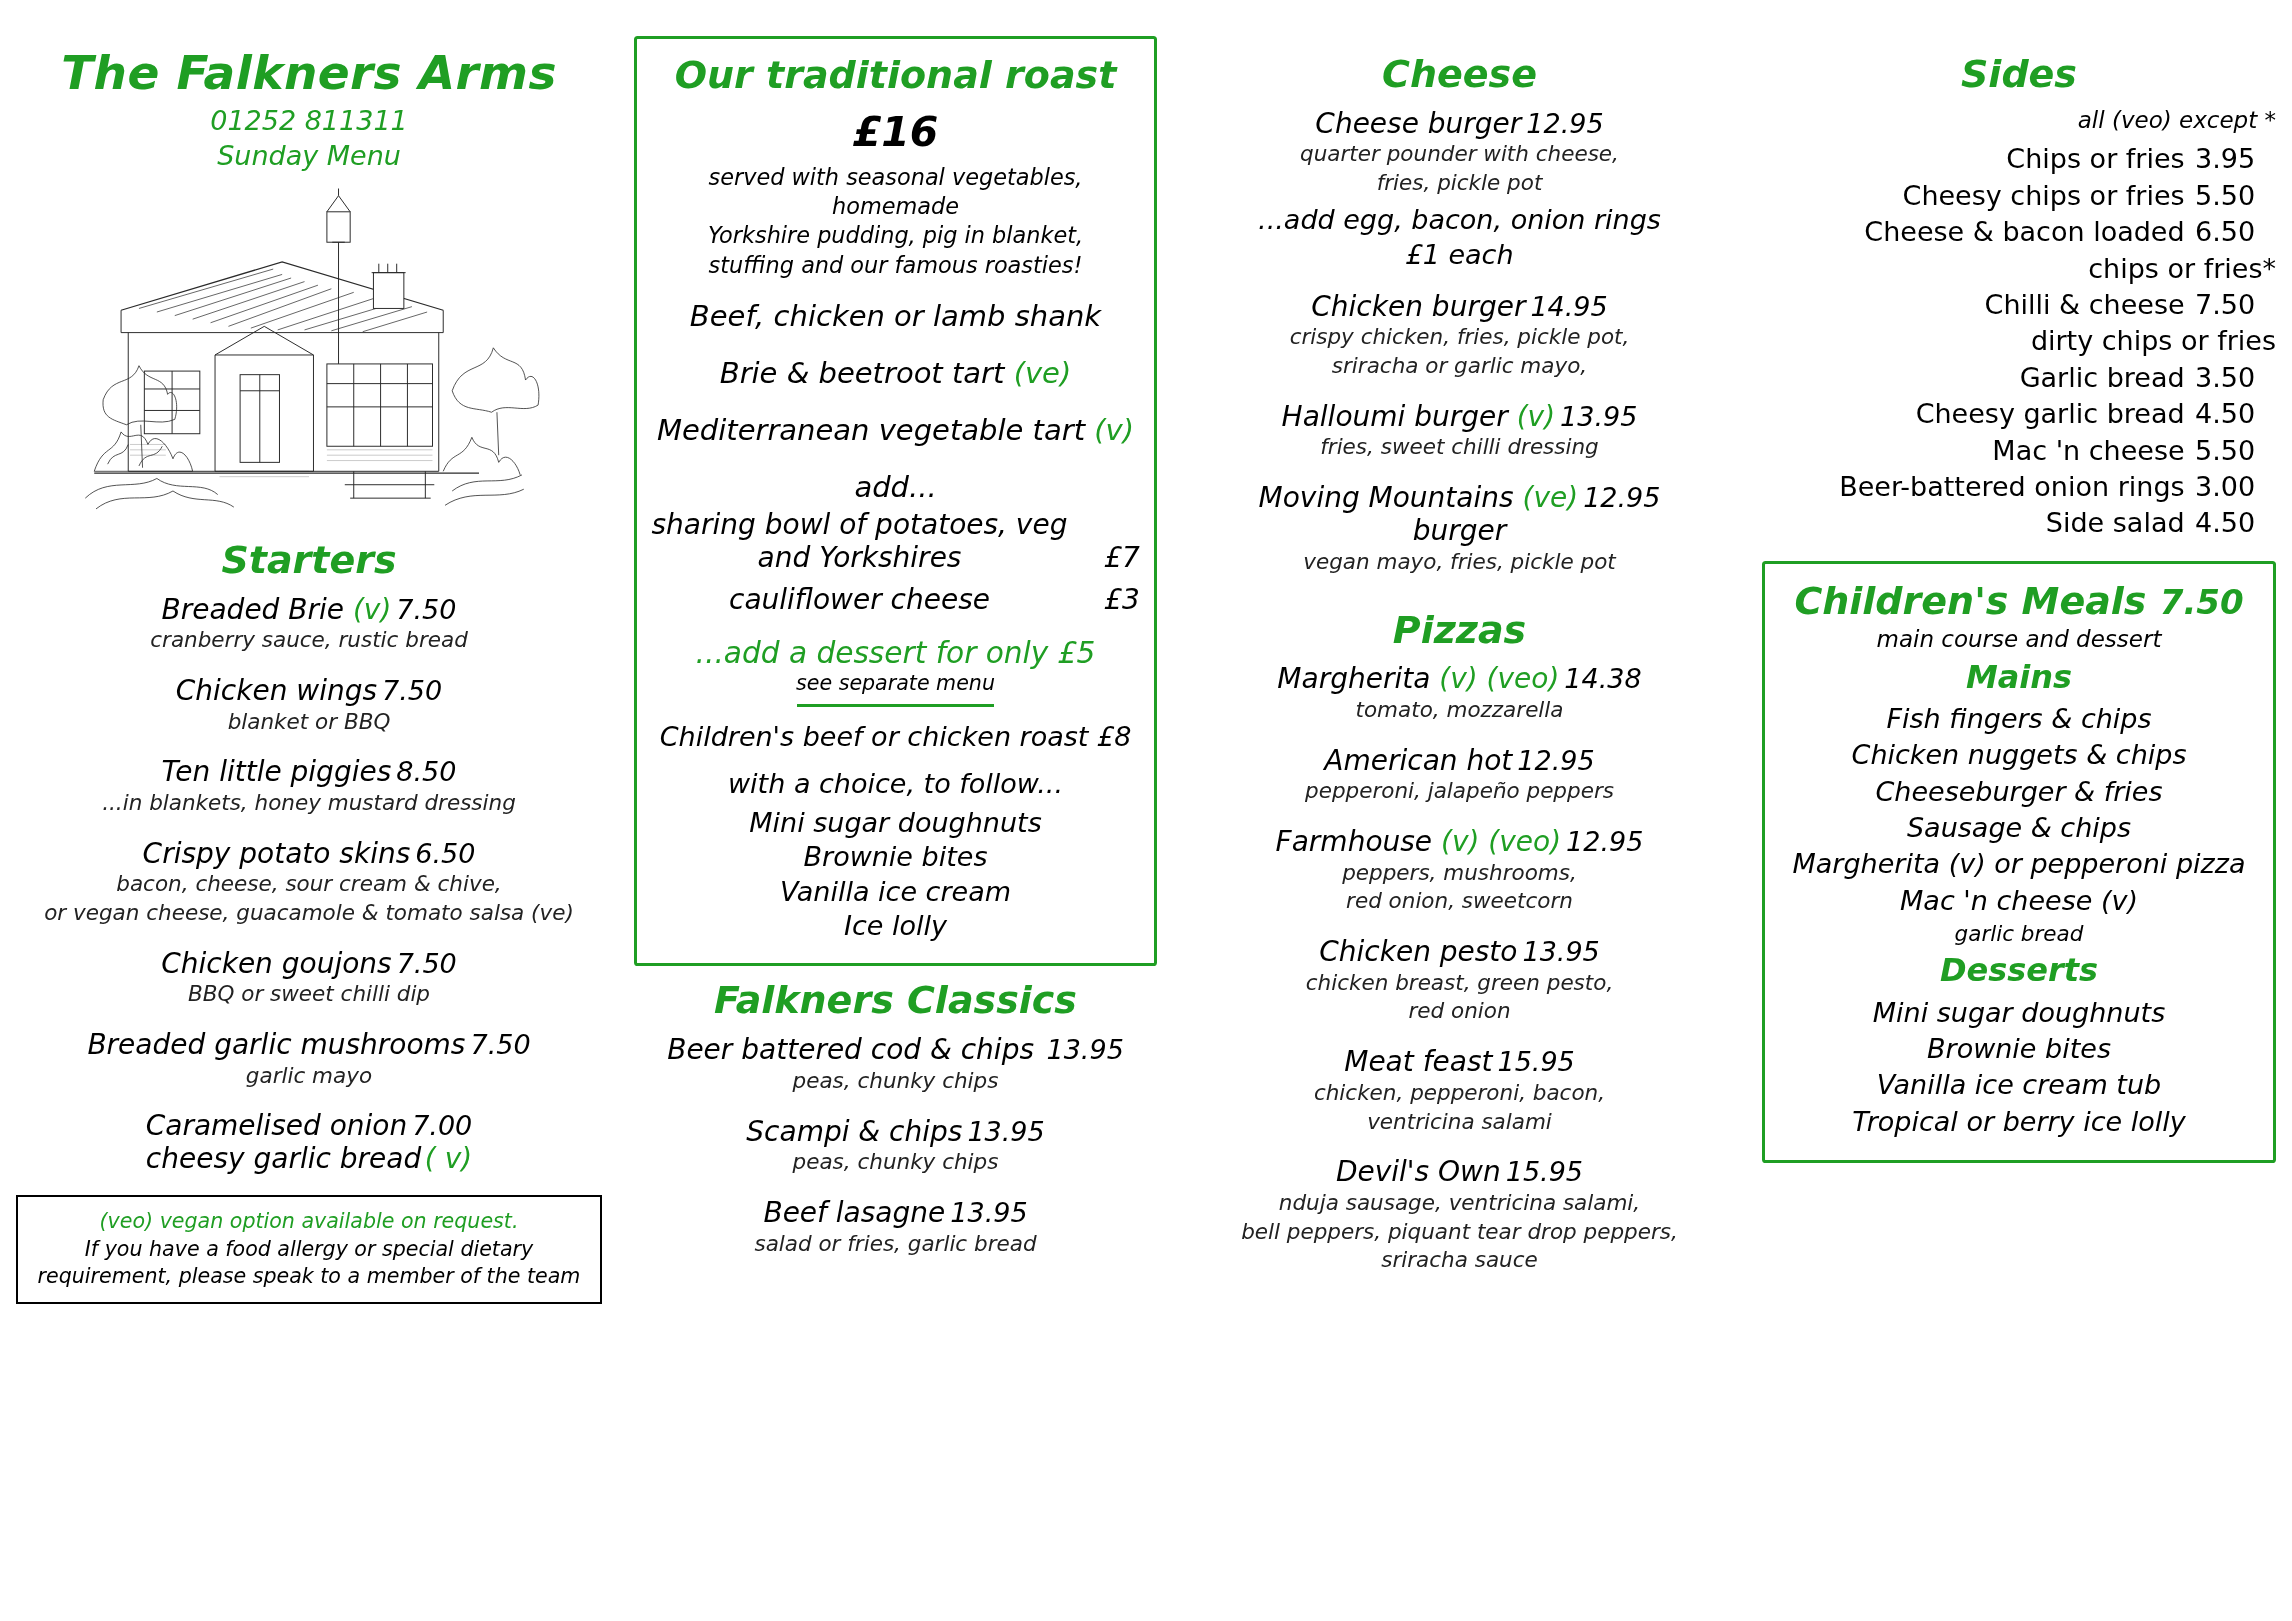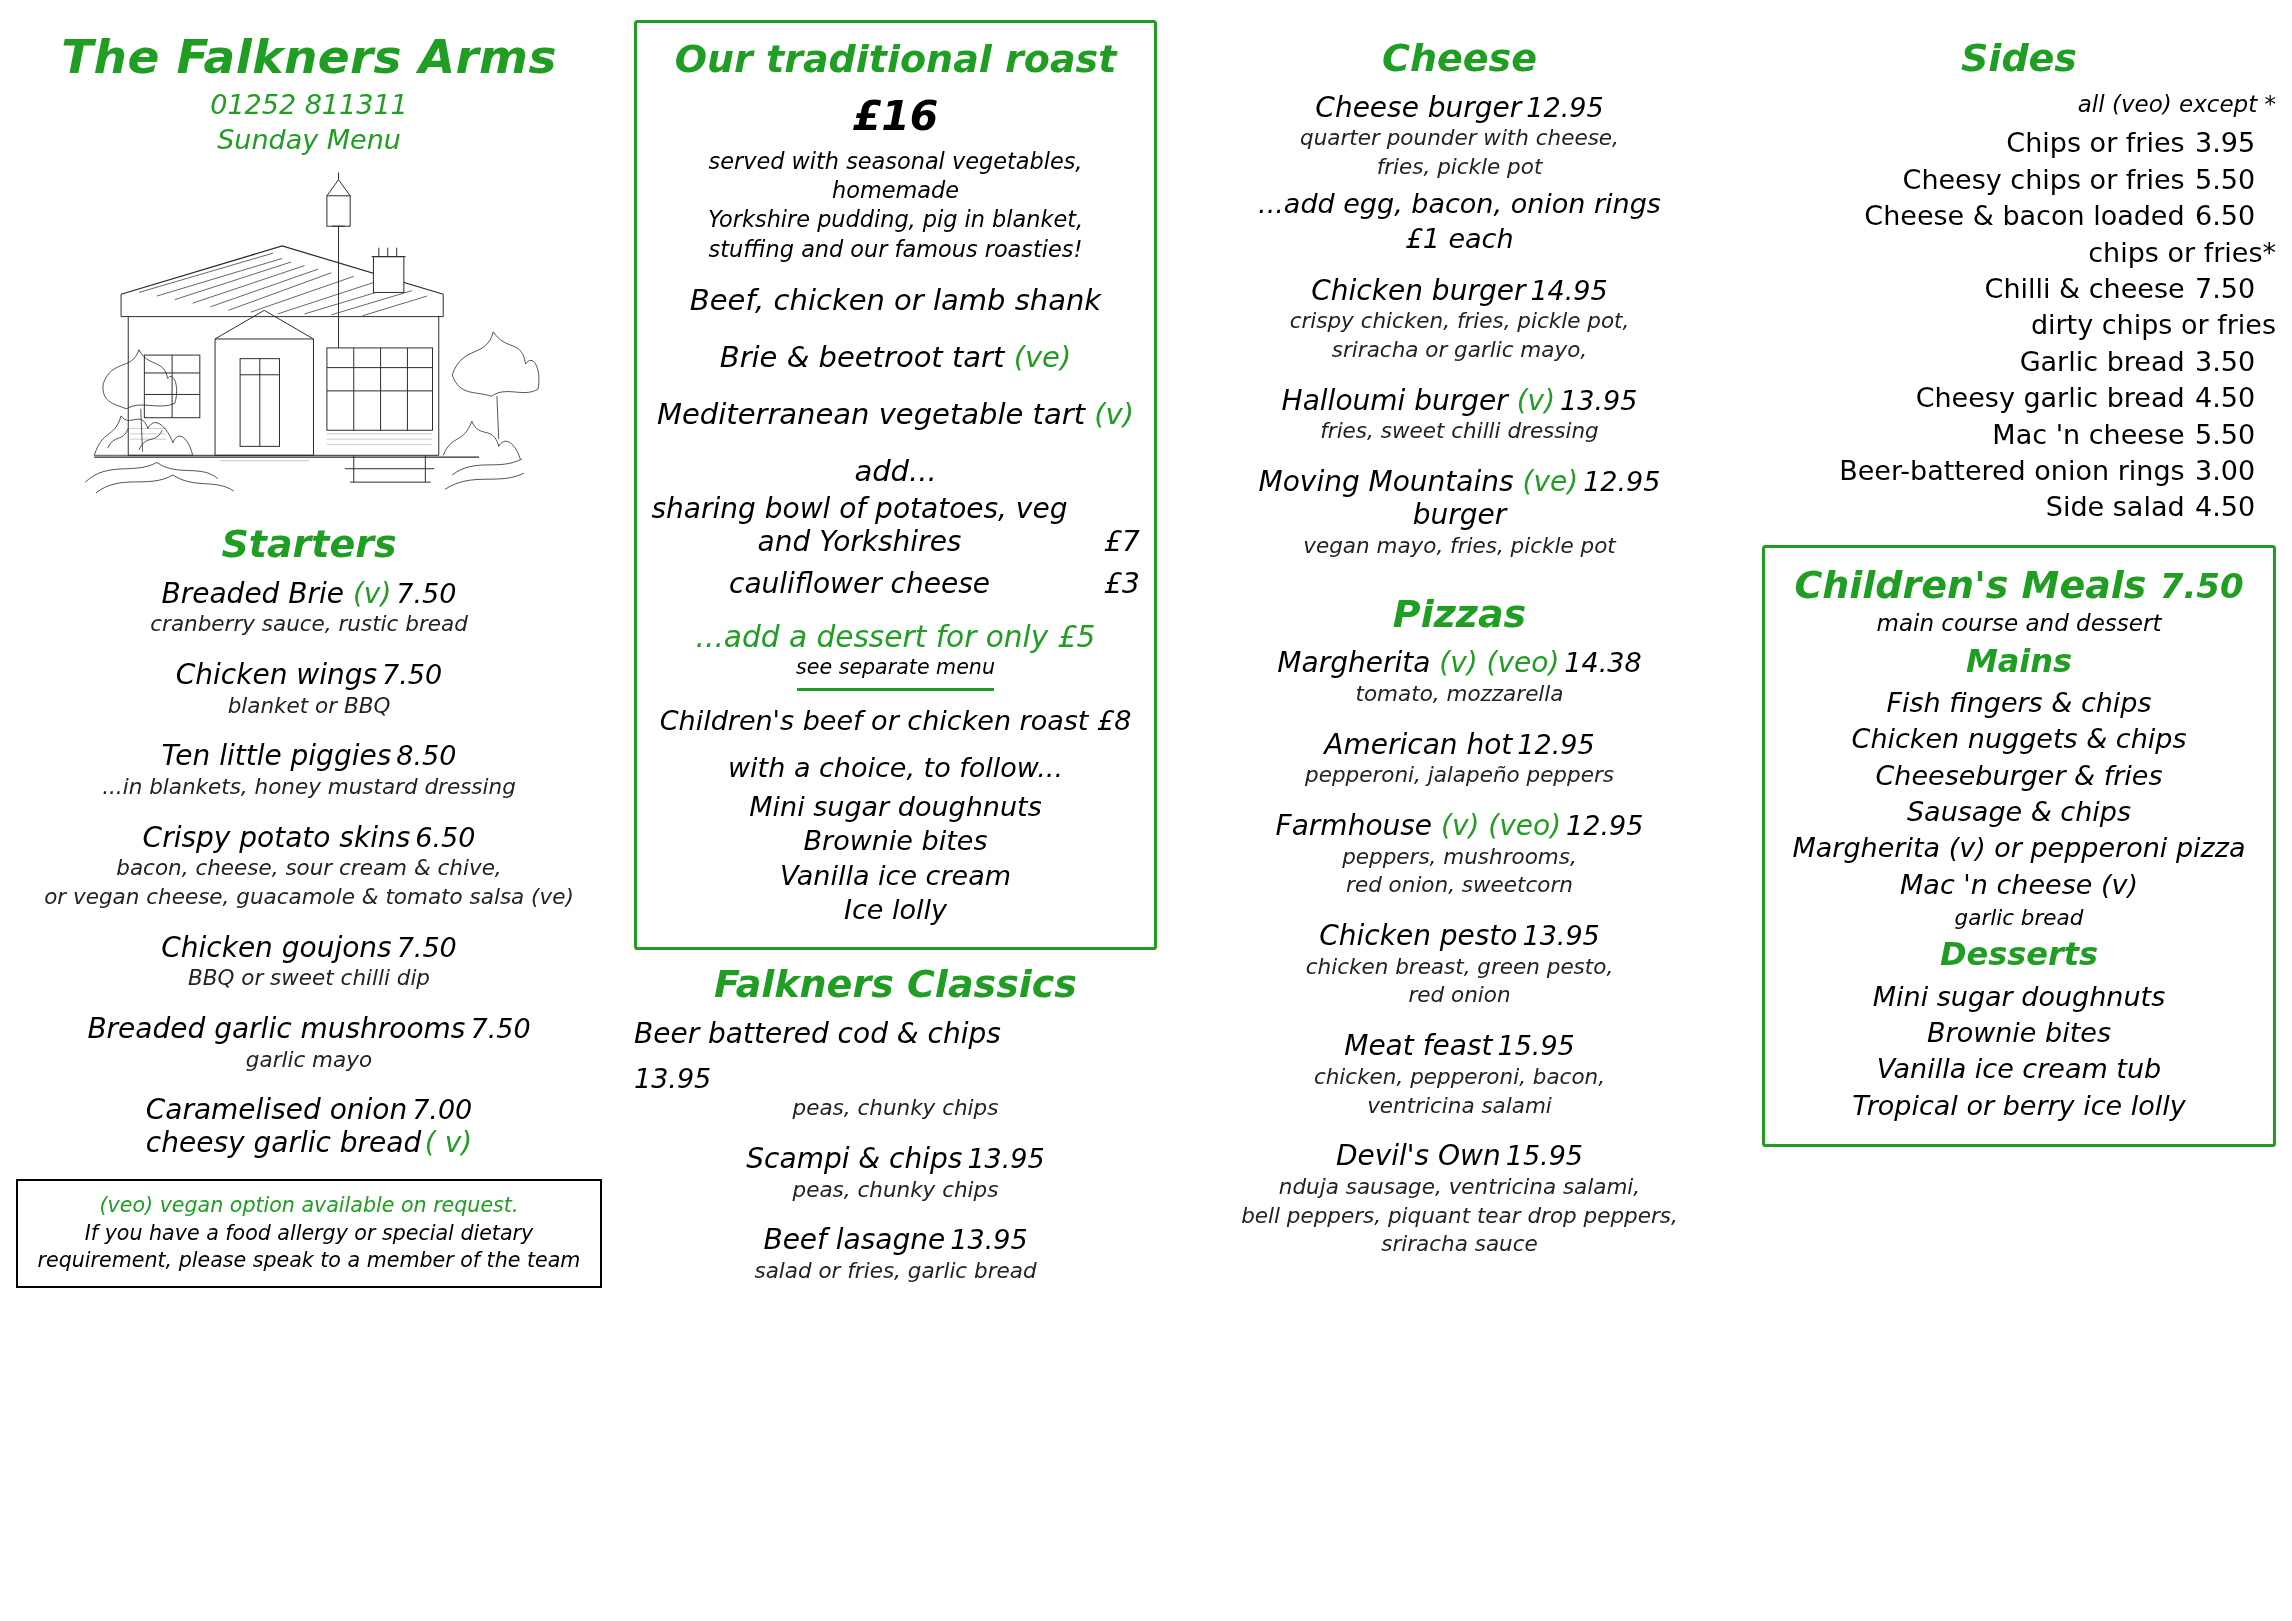--- a/index.html
+++ b/index.html
@@ -15,20 +15,21 @@
     position: relative;
     overflow: hidden;
   }
   .page {
     position: absolute;
     inset: 0;
     display: grid;
     grid-template-columns: 618px 555px 573px 546px;
     padding: 20px 0 0 0;
     box-sizing: border-box;
+    margin-top: 16px;
   }
   .col {
     position: relative;
     padding: 0 16px;
     box-sizing: border-box;
   }
   .green { color: #1f9e23; }
   .hdr-title {
     color: #1f9e23;
     font-size: 47px;
@@ -422,21 +423,21 @@
       <div class="follow">with a choice, to follow...</div>
       <div class="follow-item">Mini sugar doughnuts</div>
       <div class="follow-item">Brownie bites</div>
       <div class="follow-item">Vanilla ice cream</div>
       <div class="follow-item">Ice lolly</div>
     </div>
 
     <div class="section-title">Falkners Classics</div>
 
     <div class="item spaced">
-      <div class="item-main" style="gap:12.5px;flex-direction:column;">
+      <div class="item-main" style="gap:12.5px;">
         <span class="nm">Beer battered cod &amp; chips</span>
         <span class="pr">13.95</span>
       </div>
       <div class="desc">peas, chunky chips</div>
     </div>
     <div class="item spaced">
       <div class="item-main">
         <span class="nm">Scampi &amp; chips</span>
         <span class="pr">13.95</span>
       </div>

